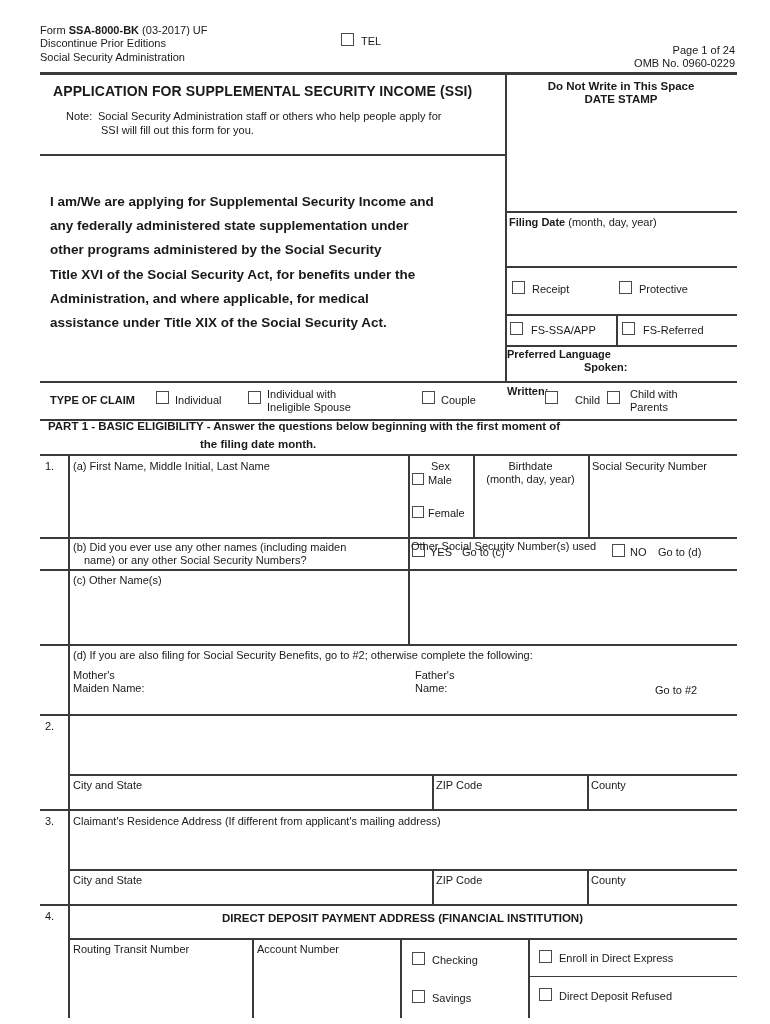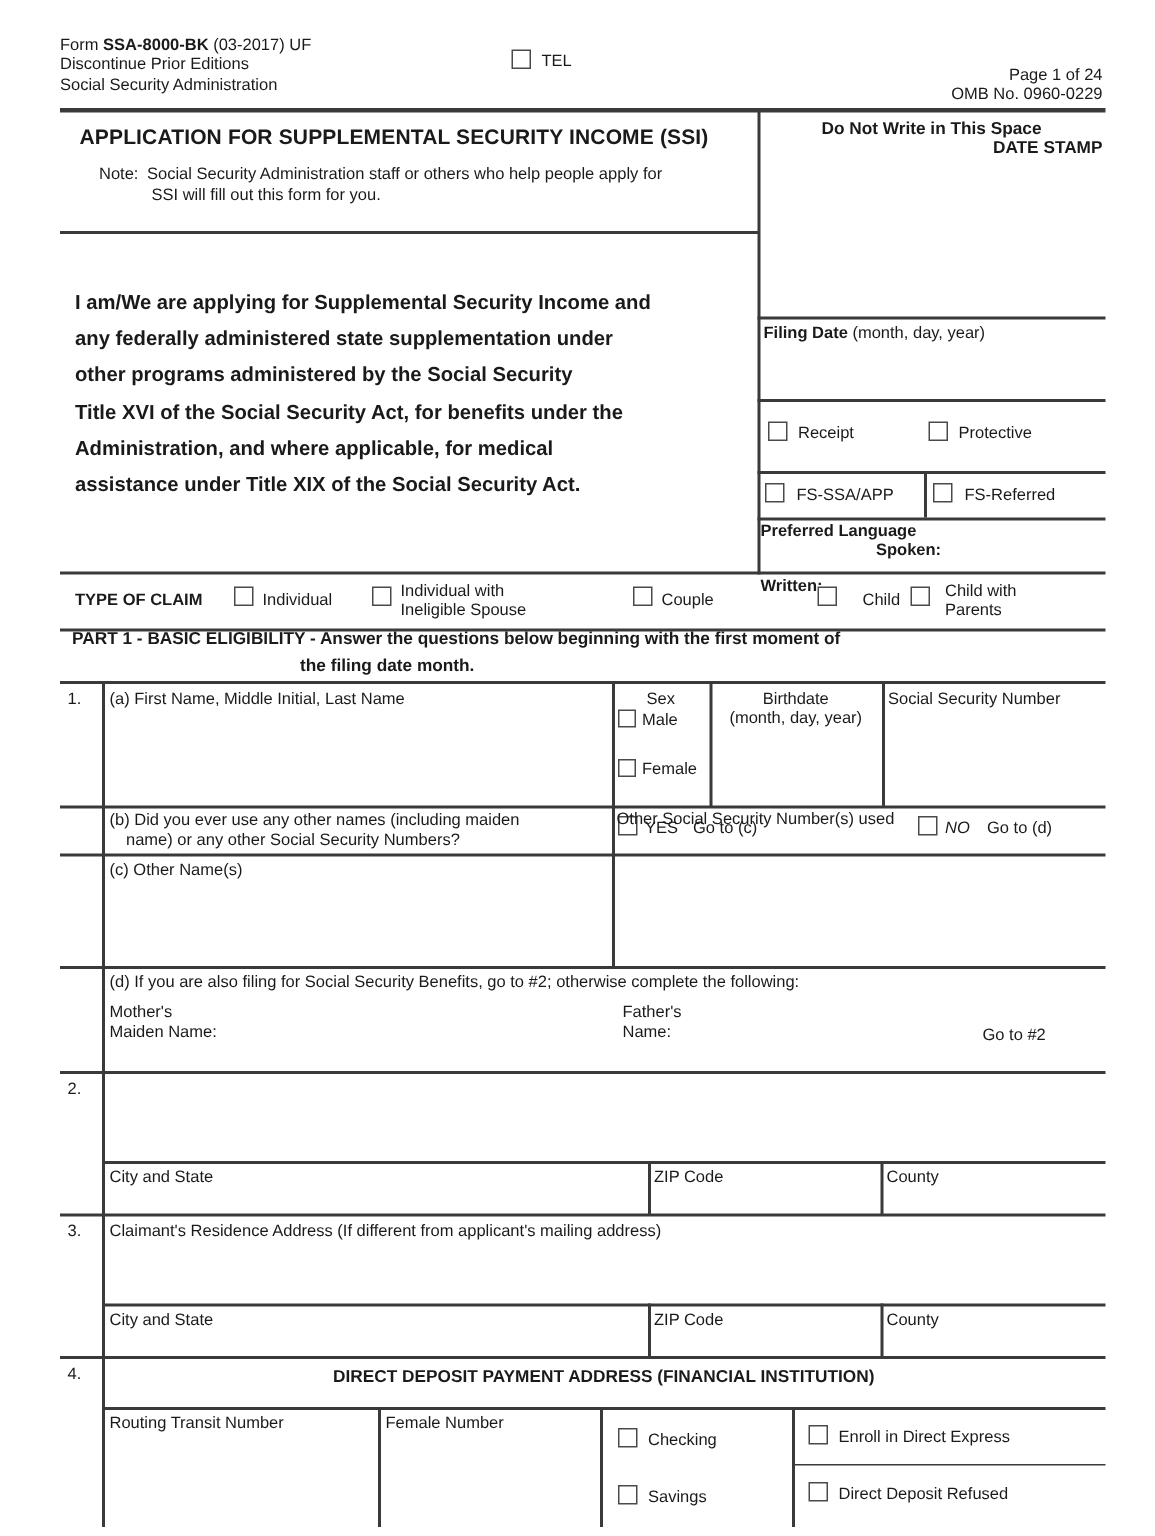--- a/index.html
+++ b/index.html
@@ -41,21 +41,21 @@
     <div>I am/We are applying for Supplemental Security Income and</div>
     <div>any federally administered state supplementation under</div>
     <div>other programs administered by the Social Security</div>
     <div>Title XVI of the Social Security Act, for benefits under the</div>
     <div>Administration, and where applicable, for medical</div>
     <div>assistance under Title XIX of the Social Security Act.</div>
   </div>
 
   <div class="vl" style="left:505px;top:72px;width:2px;height:311px;"></div>
   <div class="t b s115 c" style="left:507px;top:80px;width:228px;">Do Not Write in This Space</div>
-  <div class="t b s115 c" style="left:507px;top:93px;width:228px;text-align:right;">DATE STAMP</div>
+  <div class="t b s115 c" style="left:507px;top:93px;width:228px;">DATE STAMP</div>
   <div class="fld" style="left:507px;top:108px;width:228px;height:100px;"></div>
   <div class="hl" style="left:505px;top:211px;width:232px;height:1.5px;"></div>
   <div class="t" style="left:509px;top:216px;"><span class="b">Filing Date</span><span> (month, day, year)</span></div>
   <div class="fld" style="left:509px;top:232px;width:224px;height:30px;"></div>
   <div class="hl" style="left:505px;top:266px;width:232px;height:1.5px;"></div>
   <span class="cb" style="left:512px;top:281px;"></span>
   <div class="t" style="left:532px;top:283px;">Receipt</div>
   <span class="cb" style="left:619px;top:281px;"></span>
   <div class="t" style="left:639px;top:283px;">Protective</div>
   <div class="hl" style="left:505px;top:314px;width:232px;height:1.5px;"></div>
@@ -113,21 +113,21 @@
   <div class="t" style="left:592px;top:460px;">Social Security Number</div>
   <div class="fld" style="left:592px;top:476px;width:140px;height:55px;"></div>
   <div class="hl" style="left:40px;top:537px;width:697px;height:1.5px;"></div>
 
   <div class="t" style="left:73px;top:541px;">(b) Did you ever use any other names (including maiden</div>
   <div class="t" style="left:84px;top:554px;">name) or any other Social Security Numbers?</div>
   <span class="cb" style="left:412px;top:544px;"></span>
   <div class="t" style="left:430px;top:546px;">YES</div>
   <div class="t" style="left:462px;top:546px;">Go to (c)</div>
   <span class="cb" style="left:612px;top:544px;"></span>
-  <div class="t" style="left:630px;top:546px;font-style:italic;">NO</div>
+  <div class="t" style="left:630px;top:546px;">NO</div>
   <div class="t" style="left:658px;top:546px;">Go to (d)</div>
   <div class="hl" style="left:40px;top:569px;width:697px;height:1.5px;"></div>
 
   <div class="t" style="left:73px;top:574px;">(c) Other Name(s)</div>
   <div class="fld" style="left:73px;top:590px;width:330px;height:50px;"></div>
   <div class="t" style="left:411px;top:540px;text-align:right;">Other Social Security Number(s) used</div>
   <div class="fld" style="left:411px;top:590px;width:320px;height:50px;"></div>
   <div class="hl" style="left:40px;top:644px;width:697px;height:1.5px;"></div>
 
   <div class="t" style="left:73px;top:649px;">(d) If you are also filing for Social Security Benefits, go to #2; otherwise complete the following:</div>
@@ -168,21 +168,21 @@
   <div class="hl" style="left:40px;top:904px;width:697px;height:2px;"></div>
 
   <div class="t" style="left:45px;top:910px;">4.</div>
   <div class="t b s115 c" style="left:68px;top:912px;width:669px;">DIRECT DEPOSIT PAYMENT ADDRESS (FINANCIAL INSTITUTION)</div>
   <div class="hl" style="left:68px;top:938px;width:669px;height:1.5px;"></div>
   <div class="vl" style="left:252px;top:938px;width:1.5px;height:80px;"></div>
   <div class="vl" style="left:400px;top:938px;width:1.5px;height:80px;"></div>
   <div class="vl" style="left:528px;top:938px;width:1.5px;height:80px;"></div>
   <div class="t" style="left:73px;top:943px;">Routing Transit Number</div>
   <div class="fld" style="left:73px;top:959px;width:175px;height:55px;"></div>
-  <div class="t" style="left:257px;top:943px;">Female Number</div>
+  <div class="t" style="left:257px;top:943px;">Account Number</div>
   <div class="fld" style="left:257px;top:959px;width:140px;height:55px;"></div>
   <span class="cb" style="left:412px;top:952px;"></span>
   <div class="t" style="left:432px;top:954px;">Checking</div>
   <span class="cb" style="left:412px;top:990px;"></span>
   <div class="t" style="left:432px;top:992px;">Savings</div>
   <span class="cb" style="left:539px;top:950px;"></span>
   <div class="t" style="left:559px;top:952px;">Enroll in Direct Express</div>
   <div class="hl" style="left:528px;top:976px;width:209px;height:1px;"></div>
   <span class="cb" style="left:539px;top:988px;"></span>
   <div class="t" style="left:559px;top:990px;">Direct Deposit Refused</div>

